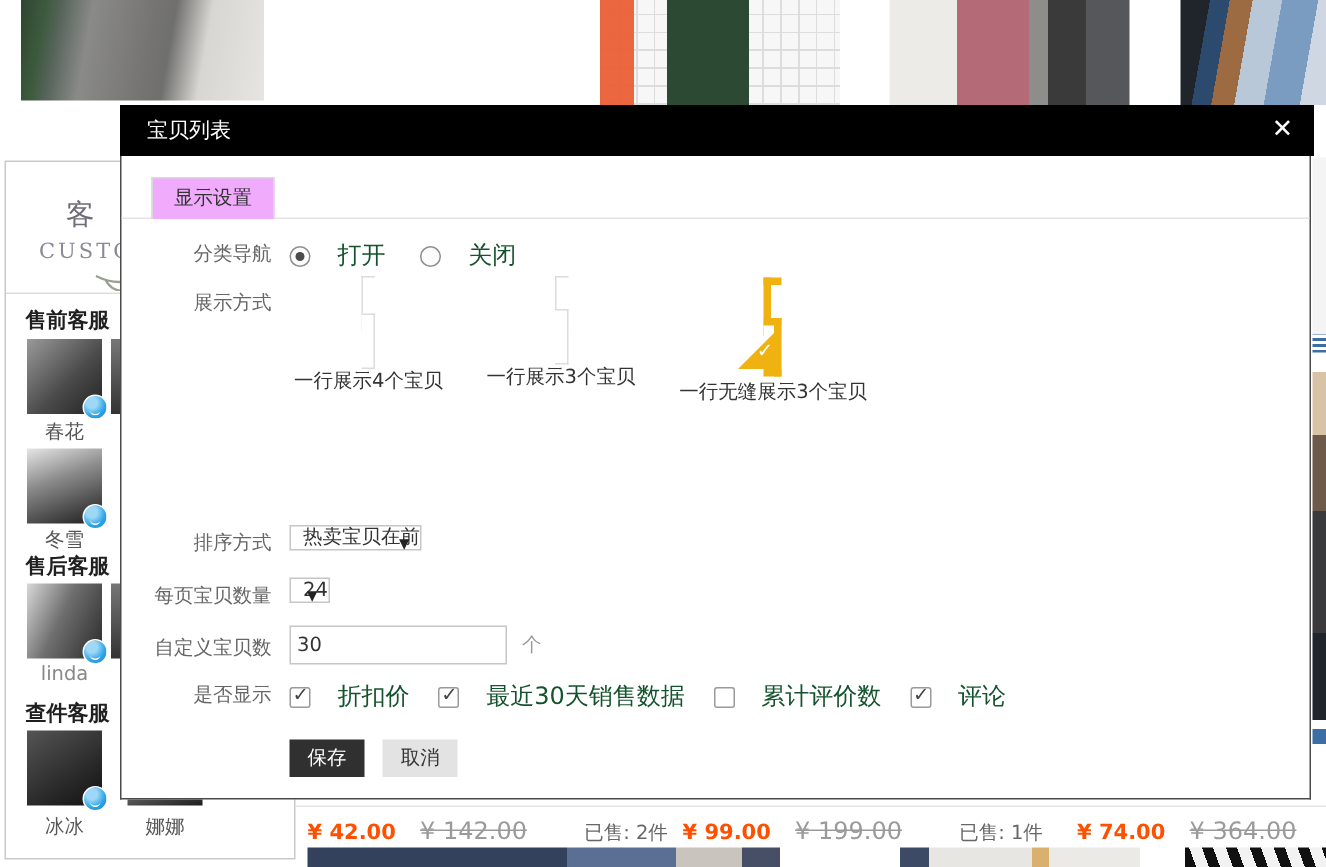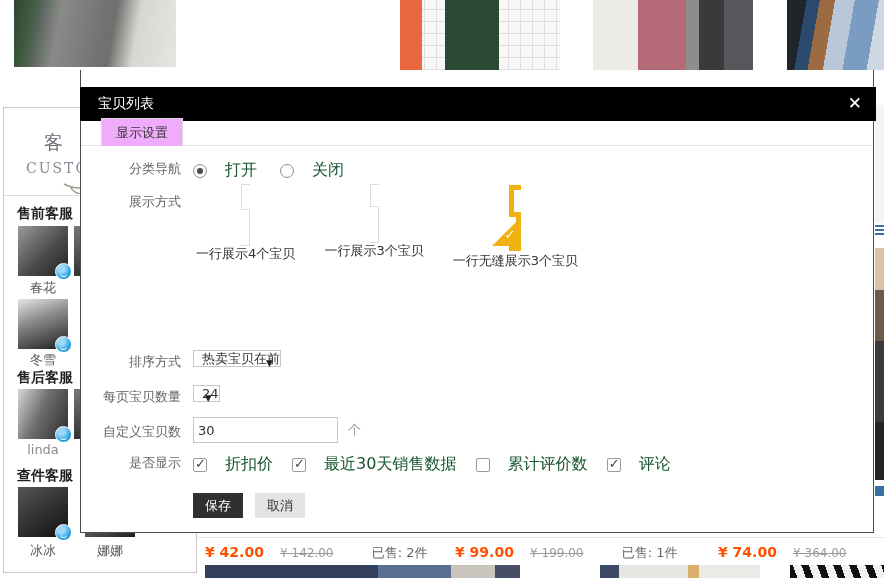--- a/index.html
+++ b/index.html
@@ -39,34 +39,34 @@
   .badge { position:absolute; right:-4px; bottom:-4px; width:17px; height:17px; border-radius:50%;
     background:radial-gradient(circle at 35% 30%,#9fd8f7 0 25%,#2fa6e9 60%,#1c7fc0 100%); border:1px solid #fff; }
   .badge::after { content:""; position:absolute; left:4px; top:9px; width:7px; height:3px;
     border-bottom:1.5px solid #fff; border-radius:0 0 6px 6px; }
   .sb-name { position:absolute; width:50px; text-align:center; font-size:13px; color:#555; }
 
   
   #price-sep { position:absolute; left:197px; top:537px; width:687px; border-top:1px solid #e4e4e4; }
   .pgroup { position:absolute; top:544px; white-space:nowrap; font-size:13px; }
   .pr  { color:#ff5000; font-weight:bold; font-size:14px; }
-  .orig { color:#9a9a9a; text-decoration:line-through; font-size:12px; margin-left:12px; }
+  .orig { color:#9a9a9a; text-decoration:line-through; font-size:16px; margin-left:12px; }
   .sold { color:#666; margin-left:34px; }
   .frag { position:absolute; top:565px; height:13px; }
   .frag.f1 { left:205px; width:315px; background:linear-gradient(90deg,#33415c 0 55%,#5a6f93 55% 78%,#c9c4bd 78% 92%,#474f66 92% 100%); }
   .frag.f2 { left:600px; width:160px; background:linear-gradient(90deg,#3c4a66 0 12%,#e8e6e2 12% 55%,#d9b06e 55% 62%,#eceae6 62% 100%); }
   .frag.f3 { left:790px; width:94px; background:repeating-linear-gradient(70deg,#111 0 7px,#f2f2f2 7px 15px); }
 
   
   .rseg { position:absolute; left:875px; width:9px; }
 
   
   #modal { position:absolute; left:80px; top:70px; width:794px; height:463px;
     background:#fff; border:1px solid #4a4a4a; border-top:none; z-index:10; }
-  #modal-header { position:absolute; left:-1px; top:0; width:796px; height:34px; background:#000;margin-top:17px; }
+  #modal-header { position:absolute; left:-1px; top:0; width:796px; height:34px; background:#000; }
   #modal-title { position:absolute; left:18px; top:8px; color:#fff; font-size:14px; }
   #modal-close { position:absolute; right:14px; top:6px; color:#fff; font-size:17px; cursor:pointer; line-height:20px; }
   #tab { position:absolute; left:20px; top:48px; width:82px; height:28px; background:#f0abfc;
     border:1px solid #d9d9d9; border-bottom:none; z-index:2; text-align:center;
     font-size:13px; color:#333; line-height:27px; }
   #tabline { position:absolute; left:0; top:75px; width:100%; border-top:1px solid #e3e3e3; }
 
   .frow { position:absolute; left:0; width:100%; }
   .flabel { position:absolute; left:0; top:0; width:100px; text-align:right; font-size:13px; color:#666; }
   .fctrl { position:absolute; left:112px; top:0; }

